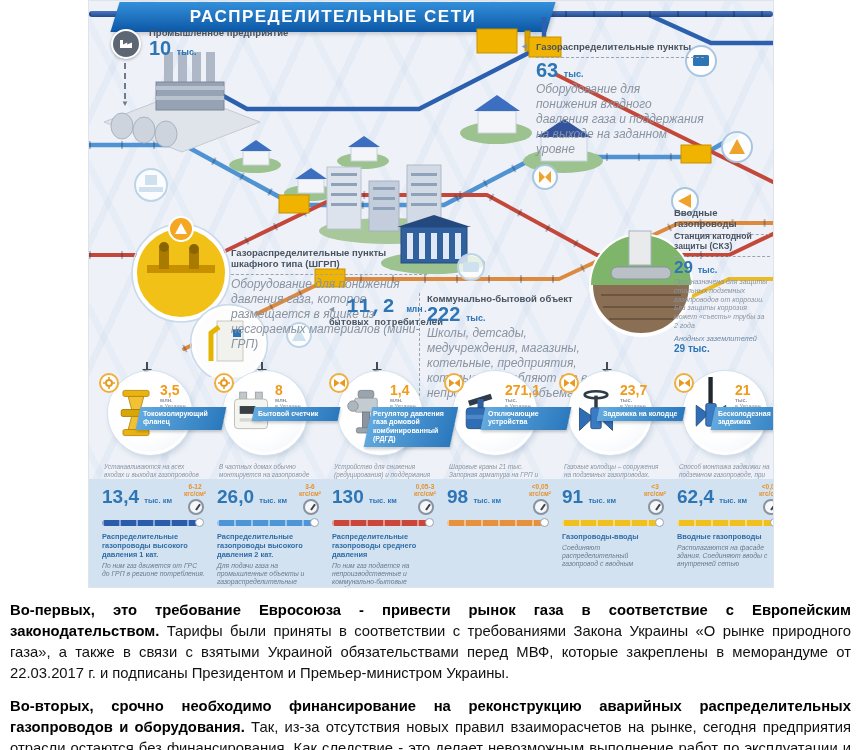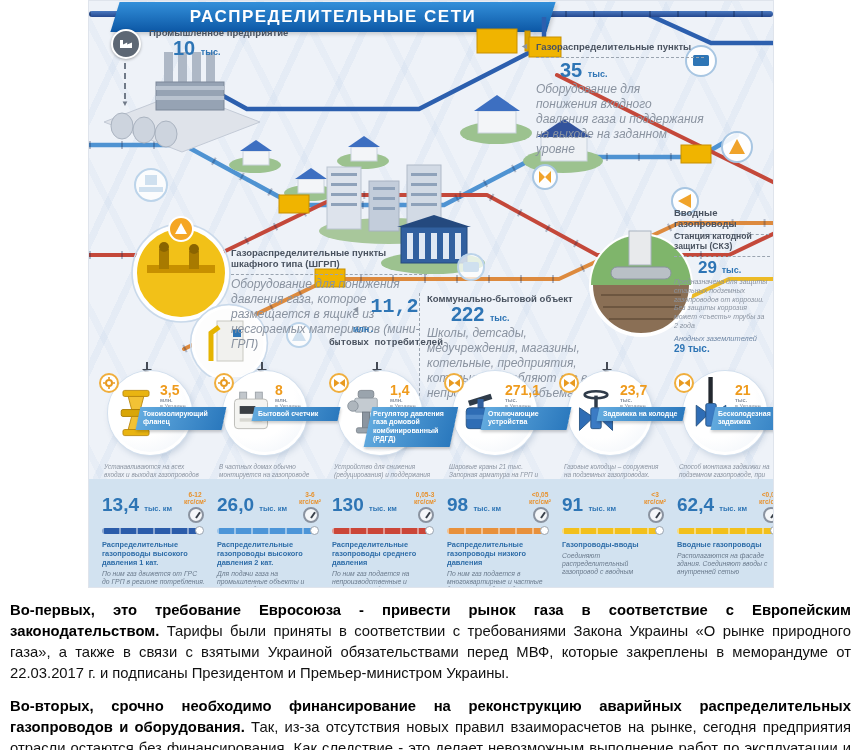--- a/index.html
+++ b/index.html
@@ -23,21 +23,21 @@
   .banner { position:absolute; left:26px; top:1px; width:436px; height:30px;
     background:linear-gradient(180deg,#3390da,#0c57a5); transform:skewX(-17deg);
     box-shadow:2px 2px 4px rgba(0,0,0,.18); }
   .banner-text { position:absolute; left:26px; top:1px; width:436px; height:30px; line-height:30px;
     text-align:center; color:#fff; font-weight:bold; font-size:17px; letter-spacing:1.5px; }
 
   .scene { position:absolute; left:0; top:16px; width:686px; height:360px; }
 
   
   .co-label { font-size:9.5px; font-weight:bold; color:#4a5360; }
-  .co-num { color:#2e75b5; font-weight:bold; font-size:20px; line-height:1;margin-left:24px; }
+  .co-num { color:#2e75b5; font-weight:bold; font-size:20px; line-height:1; }
   .co-num small { font-size:9px; font-weight:bold; }
   .co-desc { font-size:12px; color:#8a93a0; font-style:italic; line-height:1.25; margin-top:2px; }
   .dashed { border-bottom:1px dashed #9aa4b0; height:4px; margin:2px 0; }
   .arrow-left { color:#8a93a0; font-size:9px; }
 
   .co-industrial { position:absolute; left:60px; top:26px; width:160px; }
   .co-ind-icon { position:absolute; left:-38px; top:2px; width:30px; height:30px; border-radius:50%;
     background:#5d6774; border:2px solid #fff; box-shadow:0 1px 3px rgba(0,0,0,.3); }
   .co-ind-icon:after { content:""; position:absolute; left:7px; top:9px; width:12px; height:8px; background:#fff;
     clip-path:polygon(0 100%,0 0,25% 0,25% 55%,60% 30%,60% 55%,100% 30%,100% 100%); }
@@ -71,21 +71,21 @@
   .eq-ribbon { position:absolute; left:36px; top:36px; width:86px; padding:3px 5px;
     background:linear-gradient(100deg,#63abdf,#2a78bd); transform:skewX(-12deg);
     box-shadow:1px 2px 3px rgba(0,0,0,.2); z-index:4; }
   .eq-ribbon > span { display:block; transform:skewX(12deg); color:#fff; font-weight:bold; font-size:7px; line-height:1.2; }
   .eq-desc { position:absolute; left:2px; top:92px; width:102px; font-size:6.4px; line-height:1.22;
     color:#8a93a0; font-style:italic; }
 
   
   .band { position:absolute; left:0; top:478px; width:686px; height:110px; background:#d2e2f0;
     border-bottom:1px solid #93a3b3; }
-  .pl-col { position:absolute; top:8px; width:104px; height:100px;margin-top:8px; }
+  .pl-col { position:absolute; top:8px; width:104px; height:100px; }
   .pl-num { color:#2e75b5; font-weight:bold; font-size:19px; line-height:1; }
   .pl-num small { font-size:7.5px; }
   .pl-press { position:absolute; right:0; top:-4px; text-align:center; color:#e8912c; font-weight:bold; font-size:6.5px; line-height:1.15; }
   .pl-gauge { position:absolute; right:2px; top:12px; width:16px; height:16px; border-radius:50%;
     background:#f5f7f9; border:2px solid #8a93a0; }
   .pl-gauge:after { content:""; position:absolute; left:5px; top:2px; width:2px; height:7px; background:#394049;
     transform:rotate(35deg); transform-origin:bottom; }
   .pl-bar { position:absolute; left:0; top:33px; width:100px; height:6px; border-radius:3px;
     background-image:repeating-linear-gradient(90deg, rgba(255,255,255,.45) 0 2px, transparent 2px 17px); }
   .pl-bar i { position:absolute; right:-2px; top:-2px; width:9px; height:9px; border-radius:50%; background:#fff; border:1px solid #9aa4b0; }
@@ -288,21 +288,21 @@
       <div class="co-ind-drop"></div>
       <div class="co-label">Промышленное предприятие</div>
       <div class="co-num"><span>10</span>
         <small>тыс.</small></div>
     </div>
 
     <div class="co-gdp">
       <span class="arr arrow-left">◄</span>
       <div class="co-label">Газораспределительные пункты</div>
       <div class="dashed"></div>
-      <div class="co-num"><span>35</span>
+      <div class="co-num"><span>63</span>
         <small>тыс.</small></div>
       <div class="co-desc">Оборудование для понижения входного давления газа и поддержания на выходе на заданном уровне</div>
     </div>
 
     <div class="co-shgrp">
       <div class="co-label">Газораспределительные пункты шкафного типа (ШГРП)</div>
       <div class="dashed"></div>
       <div class="co-desc">Оборудование для понижения давления газа, которое размещается в ящике из несгораемых материалов (мини-ГРП)</div>
     </div>
 
@@ -518,22 +518,20 @@
         <div class="pl-title"><span>Распределительные газопроводы среднего давления</span>
           <div class="pl-desc">По ним газ подается на непроизводственные и коммунально-бытовые предприятия, газораспределительные пункты нижнего уровня и в частные дома</div></div>
       </div>
       <div class="pl-col" style="left:358px">
         <div class="pl-press"><span>&lt;0,05</span><br><span>кгс/см²</span></div>
         <div class="pl-gauge"></div>
         <div class="pl-num"><span>98</span> <small>тыс. км</small></div>
         <div class="pl-bar bar-3">
             <i></i>
           </div>
-        <div class="pl-title"><span>Распределительные газопроводы низкого давления</span>
-          <div class="pl-desc">По ним газ подается в многоквартирные и частные дома, школы, детсады, больницы, коммунально-бытовые предприятия</div></div>
       </div>
       <div class="pl-col" style="left:473px">
         <div class="pl-press"><span>&lt;3</span><br><span>кгс/см²</span></div>
         <div class="pl-gauge"></div>
         <div class="pl-num"><span>91</span> <small>тыс. км</small></div>
         <div class="pl-bar bar-4">
             <i></i>
           </div>
         <div class="pl-title"><span>Газопроводы-вводы</span>
           <div class="pl-desc">Соединяют распределительный газопровод с вводным</div></div>

